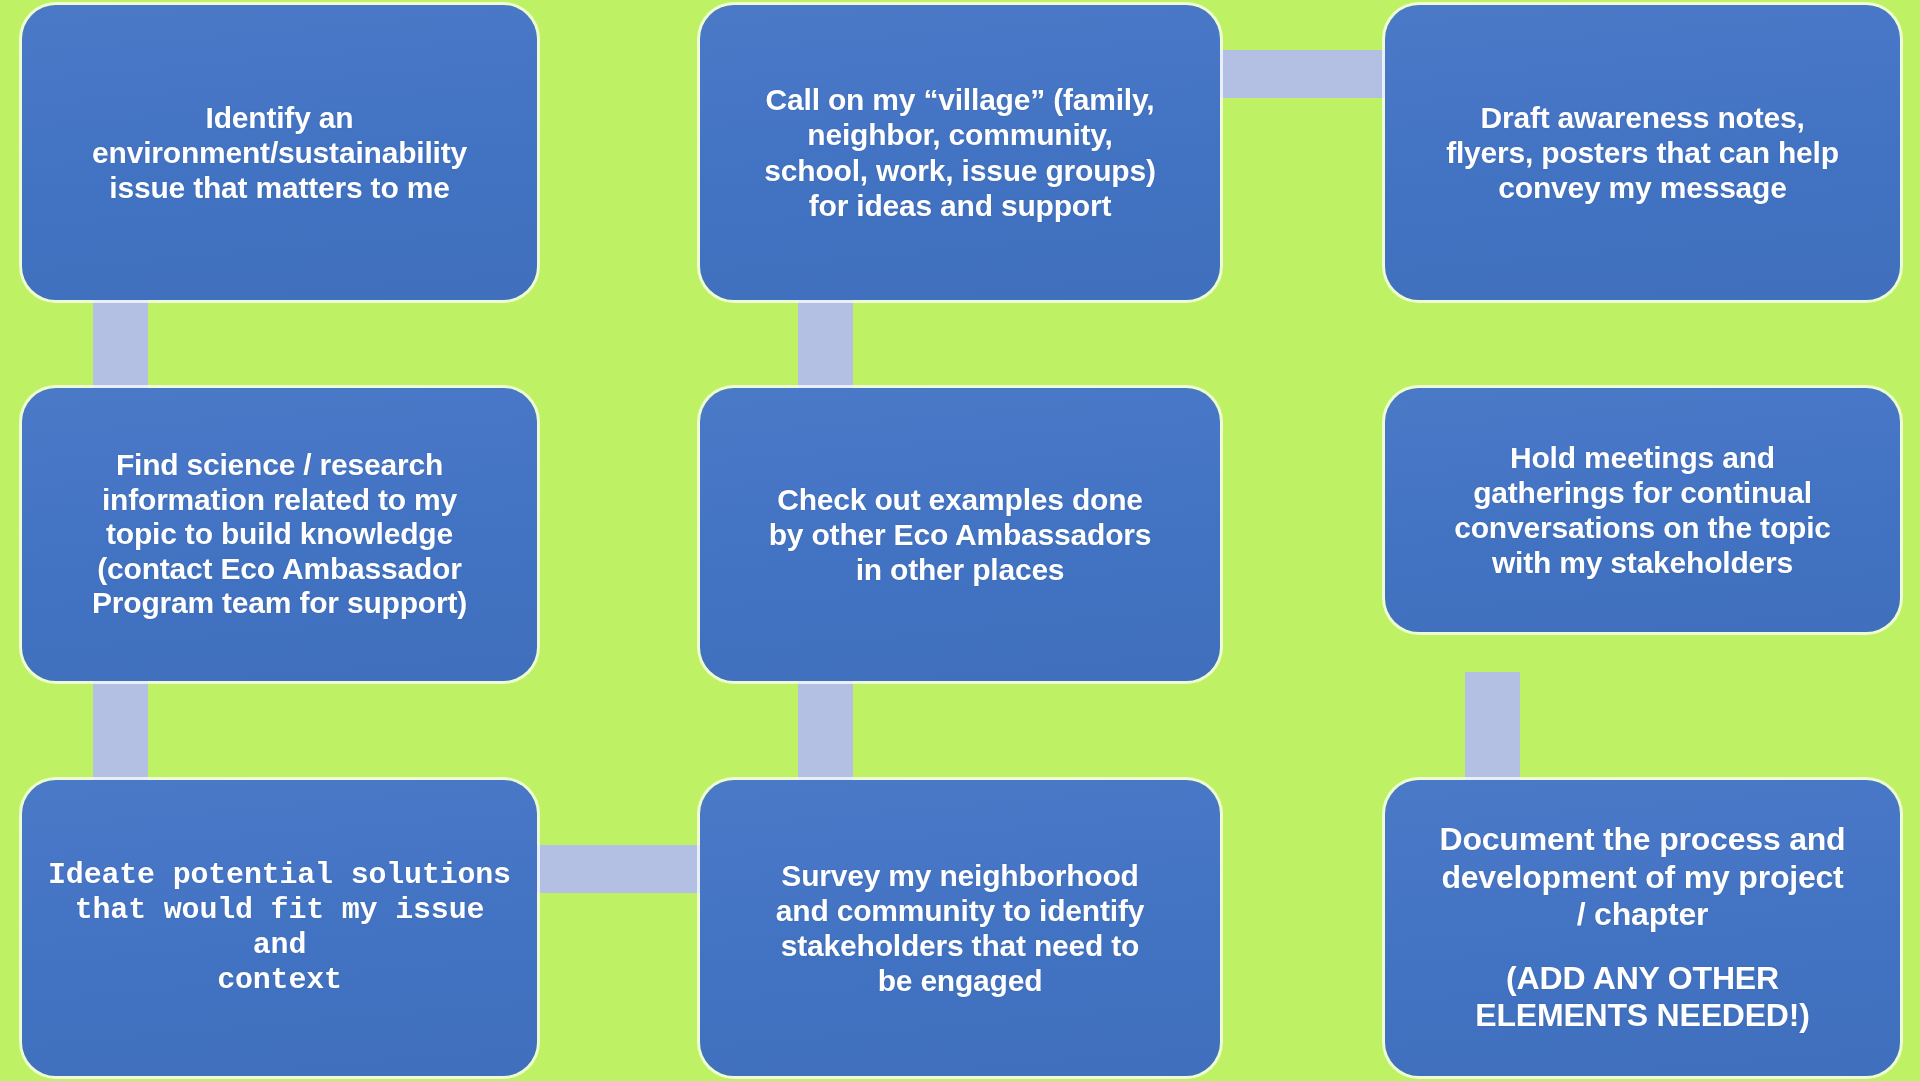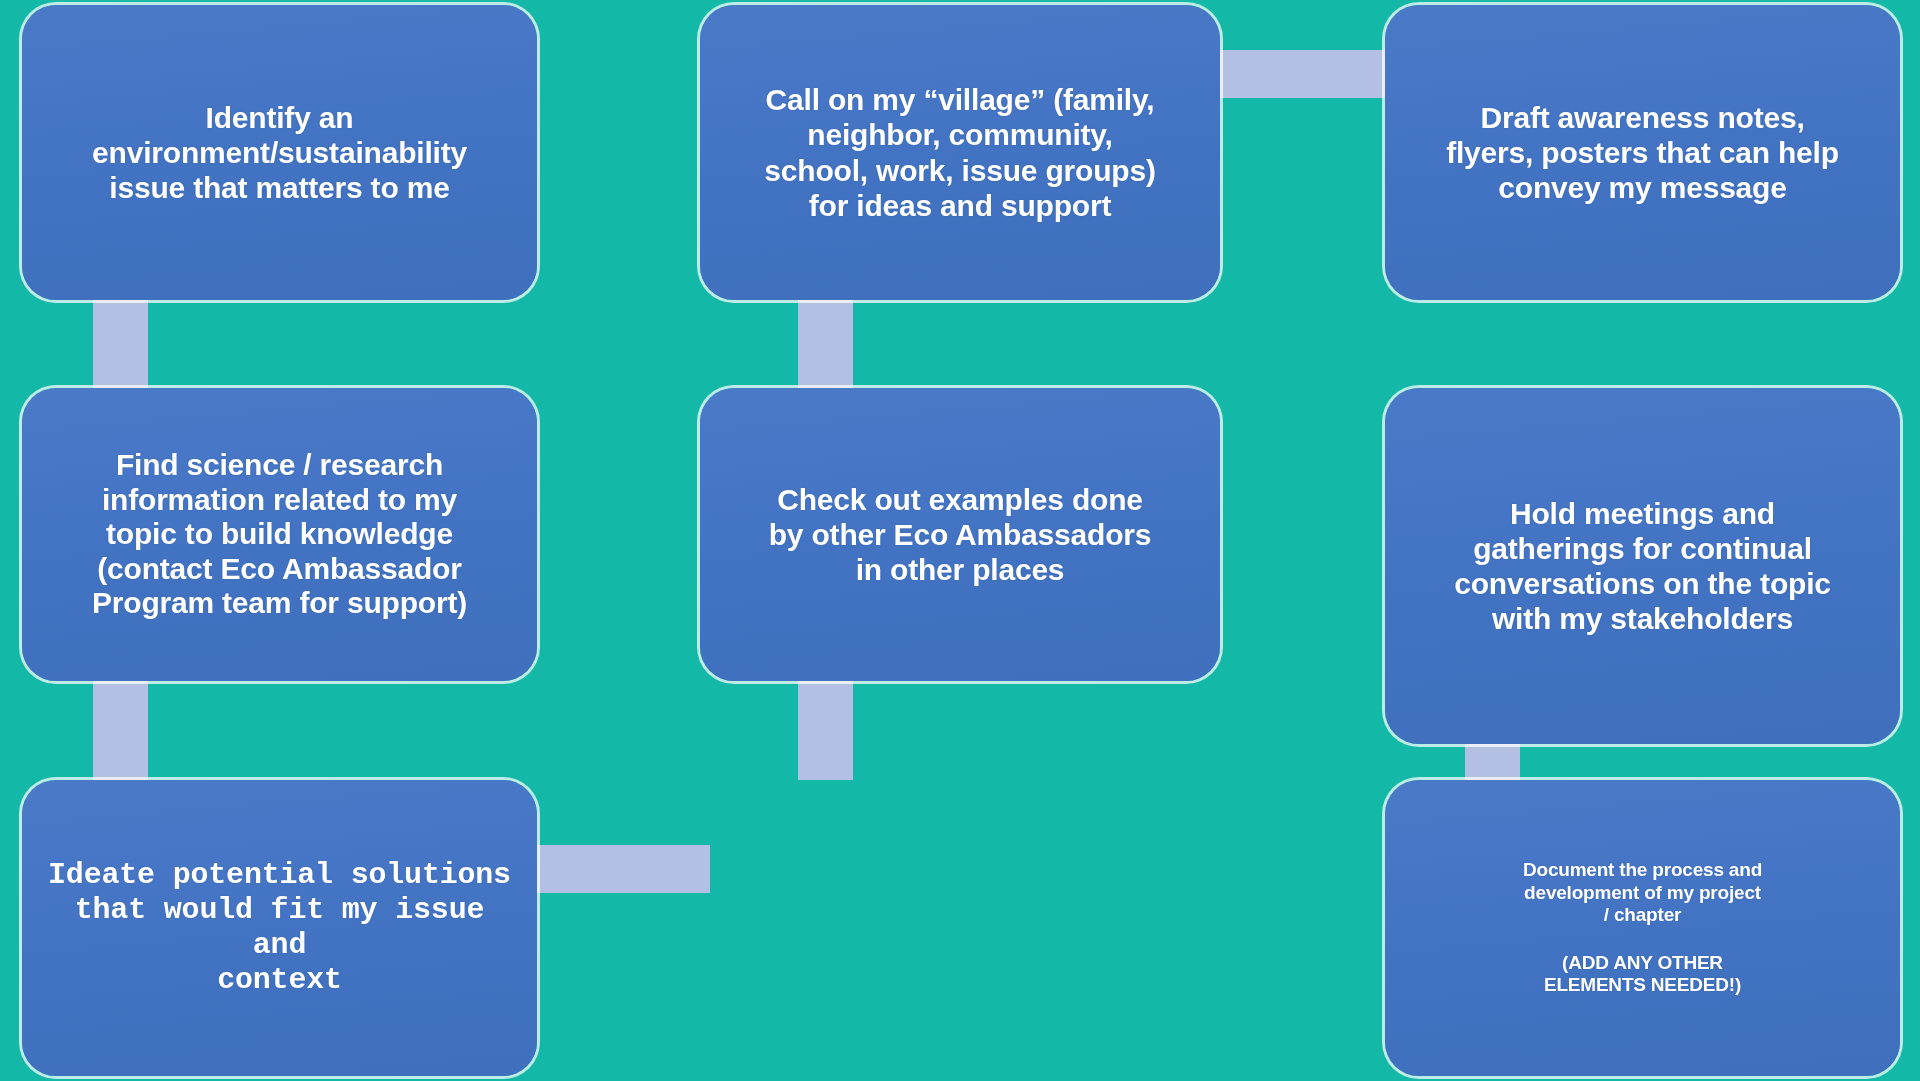--- a/index.html
+++ b/index.html
@@ -47,36 +47,36 @@
     color: #ffffff;
     text-align: center;
     font-weight: 700;
     font-size: 30px;
     line-height: 1.17;
     letter-spacing: -0.2px;
     white-space: pre-line;
     text-shadow: 0 0 2px rgba(0,0,0,0.12);
   }
 
-  .node-text.small  { font-size: 19px; }
+  .node-text.small  { font-size: 32px; }
   .node-text.tight  { line-height: 1.15; }
 
   .node-stack {
     display: flex;
     flex-direction: column;
     align-items: center;
     justify-content: center;
     gap: 26px;
     width: 100%;
   }
 </style>
 </head>
 <body style="background: rgb(0, 0, 0);">
 
-<div id="diagram" style="background: #14b8a6;">
+<div id="diagram" style="background: #bef264;">
 
   <div class="connector" style="left: 93px; top: 296px; width: 55px; height: 110px; background: rgb(180, 192, 227);"></div>
 
   <div class="connector" style="left: 93px; top: 678px; width: 55px; height: 110px; background: rgb(180, 192, 227);"></div>
 
   <div class="connector" style="left: 798px; top: 280px; width: 55px; height: 120px; background: rgb(180, 192, 227);"></div>
 
   <div class="connector" style="left: 798px; top: 660px; width: 55px; height: 120px; background: rgb(180, 192, 227);"></div>
 
   <div class="connector" style="left: 1465px; top: 672px; width: 55px; height: 120px; background: rgb(180, 192, 227);"></div>
@@ -111,33 +111,39 @@
 (contact Eco Ambassador
 Program team for support)</div>
   </div>
 
   <div class="node" style="left:700px; top:388px; width:520px; height:293px;justify-content:center;">
     <div class="node-text" style="color: rgb(255, 255, 255);">Check out examples done
 by other Eco Ambassadors
 in other places</div>
   </div>
 
-  <div class="node" style="left:1385px; top:388px; width:515px; height:356px;">
+  <div class="node" style="left:1385px; top:388px; width:515px; height:244px;">
     <div class="node-text" style="color: rgb(255, 255, 255);">Hold meetings and
 gatherings for continual
 conversations on the topic
 with my stakeholders</div>
   </div>
 
   <div class="node" style="left:22px; top:780px; width:515px; height:296px;">
     <div class="node-text" style="color: rgb(255, 255, 255); font-family: Liberation Mono, monospace;">Ideate potential solutions
 that would fit my issue and
 context</div>
   </div>
 
+  <div class="node" style="left:700px; top:780px; width:520px; height:296px;">
+    <div class="node-text" style="color: rgb(255, 255, 255);">Survey my neighborhood
+and community to identify
+stakeholders that need to
+be engaged</div>
+  </div>
 
   <div class="node" style="left:1385px; top:780px; width:515px; height:296px;">
     <div class="node-stack">
       <div class="node-text small" style="color: rgb(255, 255, 255);">Document the process and
 development of my project
 / chapter</div>
       <div class="node-text small" style="color: rgb(255, 255, 255);">(ADD ANY OTHER
 ELEMENTS NEEDED!)</div>
     </div>
   </div>

